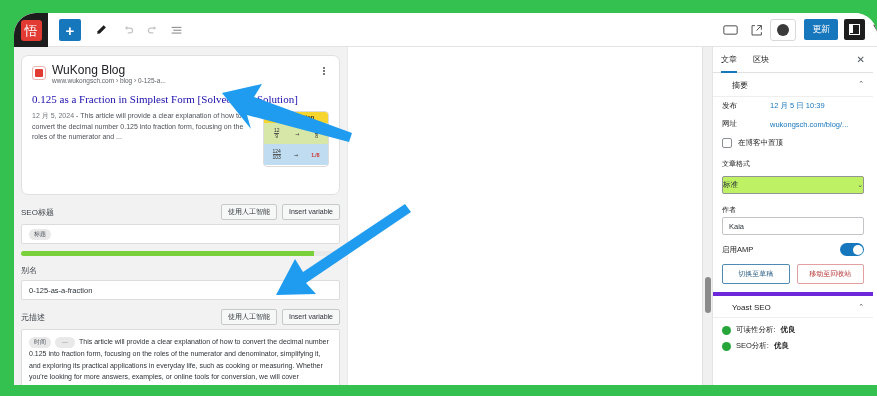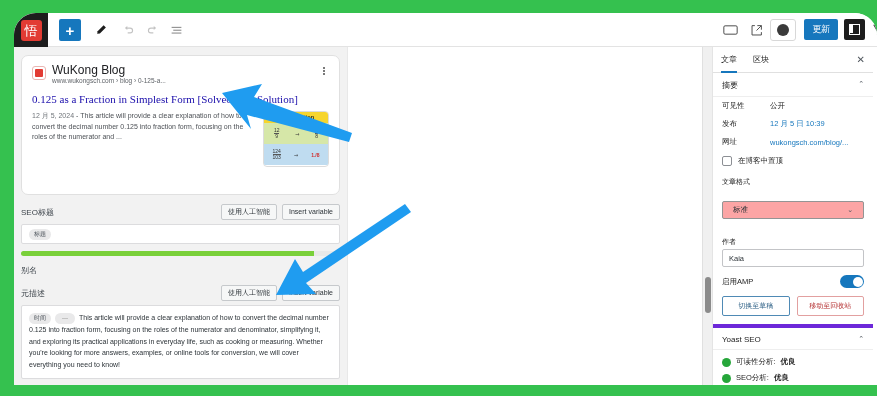--- a/index.html
+++ b/index.html
@@ -212,42 +212,42 @@
     display: flex; align-items: center;
     height: 26px; border-bottom: 1px solid #e0e0e0;
     padding: 0 8px; position: relative;
   }
   .sb-tab { font-size: 8px; color: #1d1d1d; margin-right: 16px;
             height: 26px; line-height: 26px; }
   .sb-tab.active { color: #1d1d1d; border-bottom: 2px solid #1677bd; }
   #sb-close { position: absolute; right: 8px; font-size: 10px; color: #50575e; }
   .sb-section-head {
     display: flex; align-items: flex-start; justify-content: space-between;
-    padding: 7px 9px 5px 9px;
+    padding: 7px 9px 5px 19px;
     font-size: 8px; color: #1d1d1d;
     border-bottom: 1px solid #eeeeee;
   }
   .chev { font-size: 7px; color: #50575e; }
   .sb-row {
     display: flex; align-items: center; justify-content: flex-start;
     padding: 4px 9px; font-size: 7.5px; color: #1d1d1d;
   }
   .sb-row .k { width: 48px; color: #1d1d1d; }
   .sb-row .v { color: #1677bd; }
   .sb-row .v.plain { color: #1d1d1d; }
   #sb-check-row { display: flex; align-items: center; gap: 6px;
                   padding: 5px 9px; }
   #sb-check { width: 10px; height: 10px; border: 1px solid #8c8f94;
               border-radius: 2px; background: #fff; }
   .sb-field-label { padding: 6px 9px 2px 9px; font-size: 7px; color: #1d1d1d; }
   .sb-select {
-    margin: 12px 9px; height: 18px;
+    margin: 5px 9px; height: 18px;
     border: 1px solid #949494; border-radius: 2px;
     display: flex; align-items: center; justify-content: space-between;
-    padding: 0 10px; font-size: 7.5px; color: #2c3338; background: #fca5a5;
+    padding: 0 0; font-size: 7.5px; color: #2c3338; background: #bef264;
   }
   .sb-input {
     margin: 0 9px; height: 18px;
     border: 1px solid #c3c4c7; border-radius: 2px;
     display: flex; align-items: center;
     padding: 0 6px; font-size: 7.5px; color: #2c3338; background: #fff;
   }
   #amp-row {
     display: flex; align-items: center; justify-content: space-between;
     padding: 8px 9px 6px 9px; font-size: 7.5px; color: #1d1d1d;
@@ -392,20 +392,21 @@
       <div class="text-input">
         <span class="chip">标题</span>
       </div>
       <div id="progress-track">
         <div id="progress-fill" style="width: 92%;"></div>
       </div>
 
       <div class="field-row">
         <div class="field-label">别名</div>
       </div>
+      <div class="text-input">0-125-as-a-fraction</div>
 
       <div class="field-row">
         <div class="field-label">元描述</div>
         <div class="btn-group">
           <div class="mini-btn">使用人工智能</div>
           <div class="mini-btn">Insert variable</div>
         </div>
       </div>
       <div id="meta-box">
         <span class="chip">时间</span><span class="chip dash">—</span><span>This article will provide a clear explanation of how to convert the decimal number 0.125 into fraction form, focusing on the roles of the numerator and denominator, simplifying it, and exploring its practical applications in everyday life, such as cooking or measuring. Whether you're looking for more answers, examples, or online tools for conversion, we will cover everything you need to know!</span>
@@ -424,24 +425,20 @@
           <div class="sb-tab">区块</div>
           <div id="sb-close">✕</div>
         </div>
 
         <div class="sb-section-head">
           <span>摘要</span>
           <span class="chev">⌃</span>
         </div>
 
         <div class="sb-row">
-          <span class="k">可见性</span>
-          <span class="v plain">公开</span>
-        </div>
-        <div class="sb-row">
           <span class="k">发布</span>
           <span class="v">12 月 5 日 10:39</span>
         </div>
         <div class="sb-row">
           <span class="k">网址</span>
           <span class="v">wukongsch.com/blog/...</span>
         </div>
 
         <div id="sb-check-row">
           <div id="sb-check"></div>

